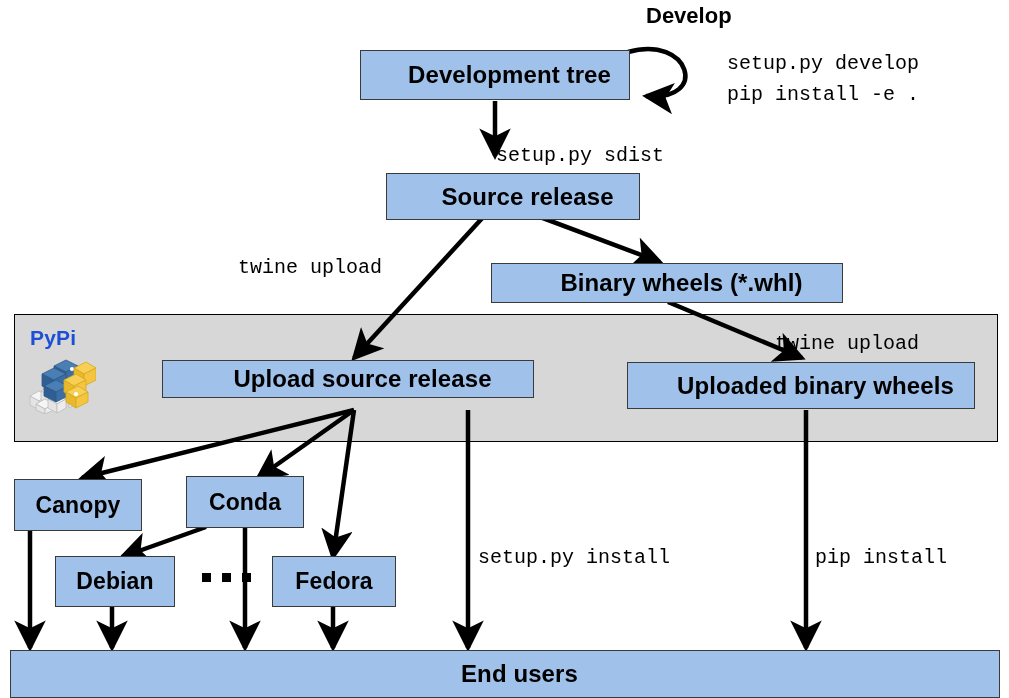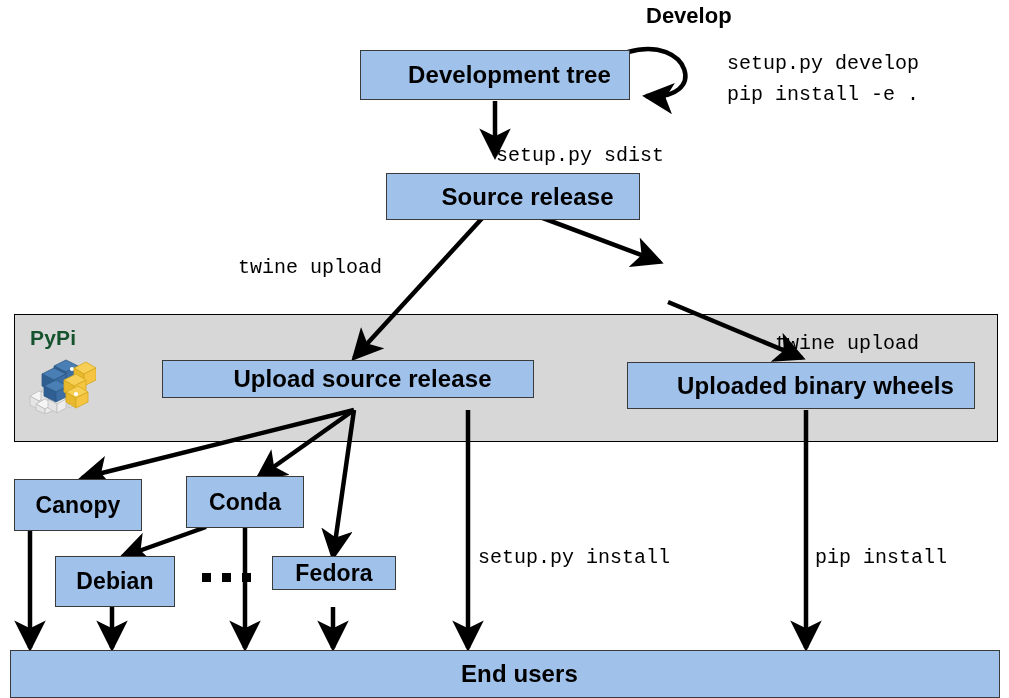--- a/index.html
+++ b/index.html
@@ -25,21 +25,21 @@
   .region {
     position: absolute;
     background: #d7d7d7;
     border: 1px solid #000000;
     box-sizing: border-box;
   }
   .region-title {
     position: absolute;
     font-weight: bold;
     font-size: 21px;
-    color: #14532d;
+    color: #1d4ed8;
     letter-spacing: 0.2px;
   }
   .node {
     position: absolute;
     background: #a0c1ea;
     border: 1px solid #3a3a3a;
     box-sizing: border-box;
     display: flex;
     align-items: center;
     justify-content: center;
@@ -180,20 +180,23 @@
   </svg>
 
   <div class="node big" style="left:360px; top:50px; width:270px; height:50px;">
     <span>Development  tree</span>
   </div>
 
   <div class="node big" style="left:386px; top:173px; width:254px; height:47px;">
     <span>Source release</span>
   </div>
 
+  <div class="node big" style="left:491px; top:263px; width:352px; height:40px;">
+    <span>Binary wheels (*.whl)</span>
+  </div>
 
   <div class="node big" style="left:162px; top:360px; width:372px; height:38px;">
     <span>Upload source release</span>
   </div>
 
   <div class="node big" style="left:627px; top:362px; width:348px; height:47px;align-items:center;">
     <span>Uploaded binary wheels</span>
   </div>
 
   <div class="node" style="left:14px; top:479px; width:128px; height:52px;">
@@ -201,21 +204,21 @@
   </div>
 
   <div class="node" style="left:186px; top:476px; width:118px; height:52px;">
     <span>Conda</span>
   </div>
 
   <div class="node" style="left:55px; top:556px; width:120px; height:51px;">
     <span>Debian</span>
   </div>
 
-  <div class="node" style="left:272px; top:556px; width:124px; height:34px;">
+  <div class="node" style="left:272px; top:556px; width:124px; height:51px;">
     <span>Fedora</span>
   </div>
 
   <div class="node big" style="left:10px; top:650px; width:990px; height:48px;">
     <span>End users</span>
   </div>
 
   <div class="dots" style="left:202px; top:573px;">
     <i></i>
     <i></i>

